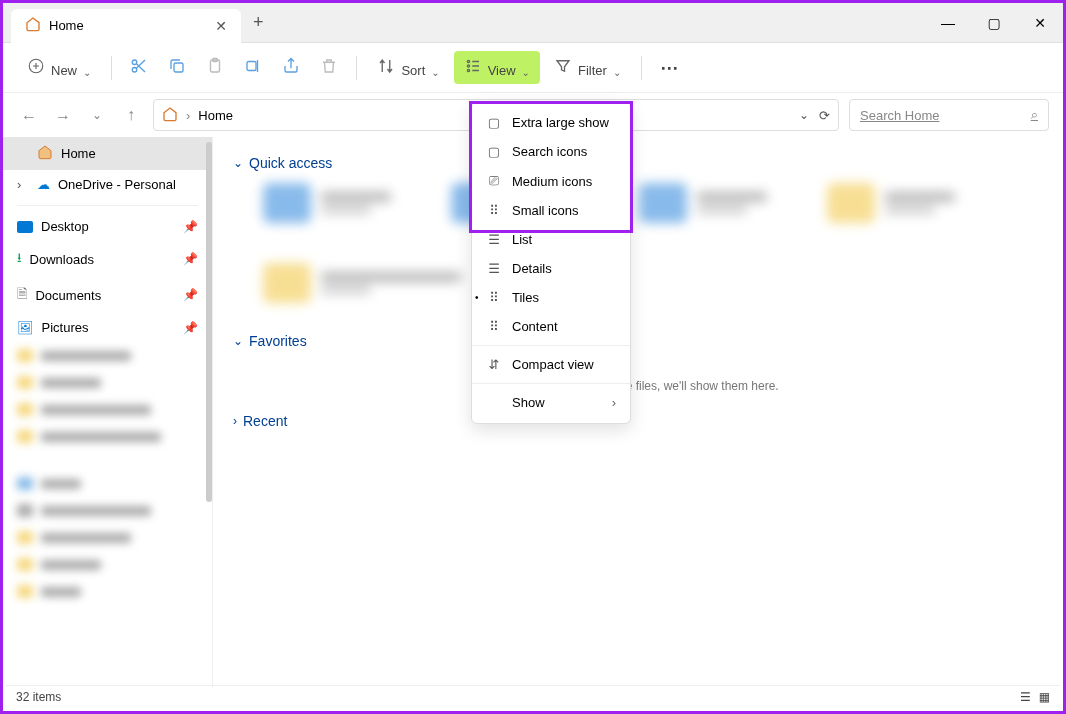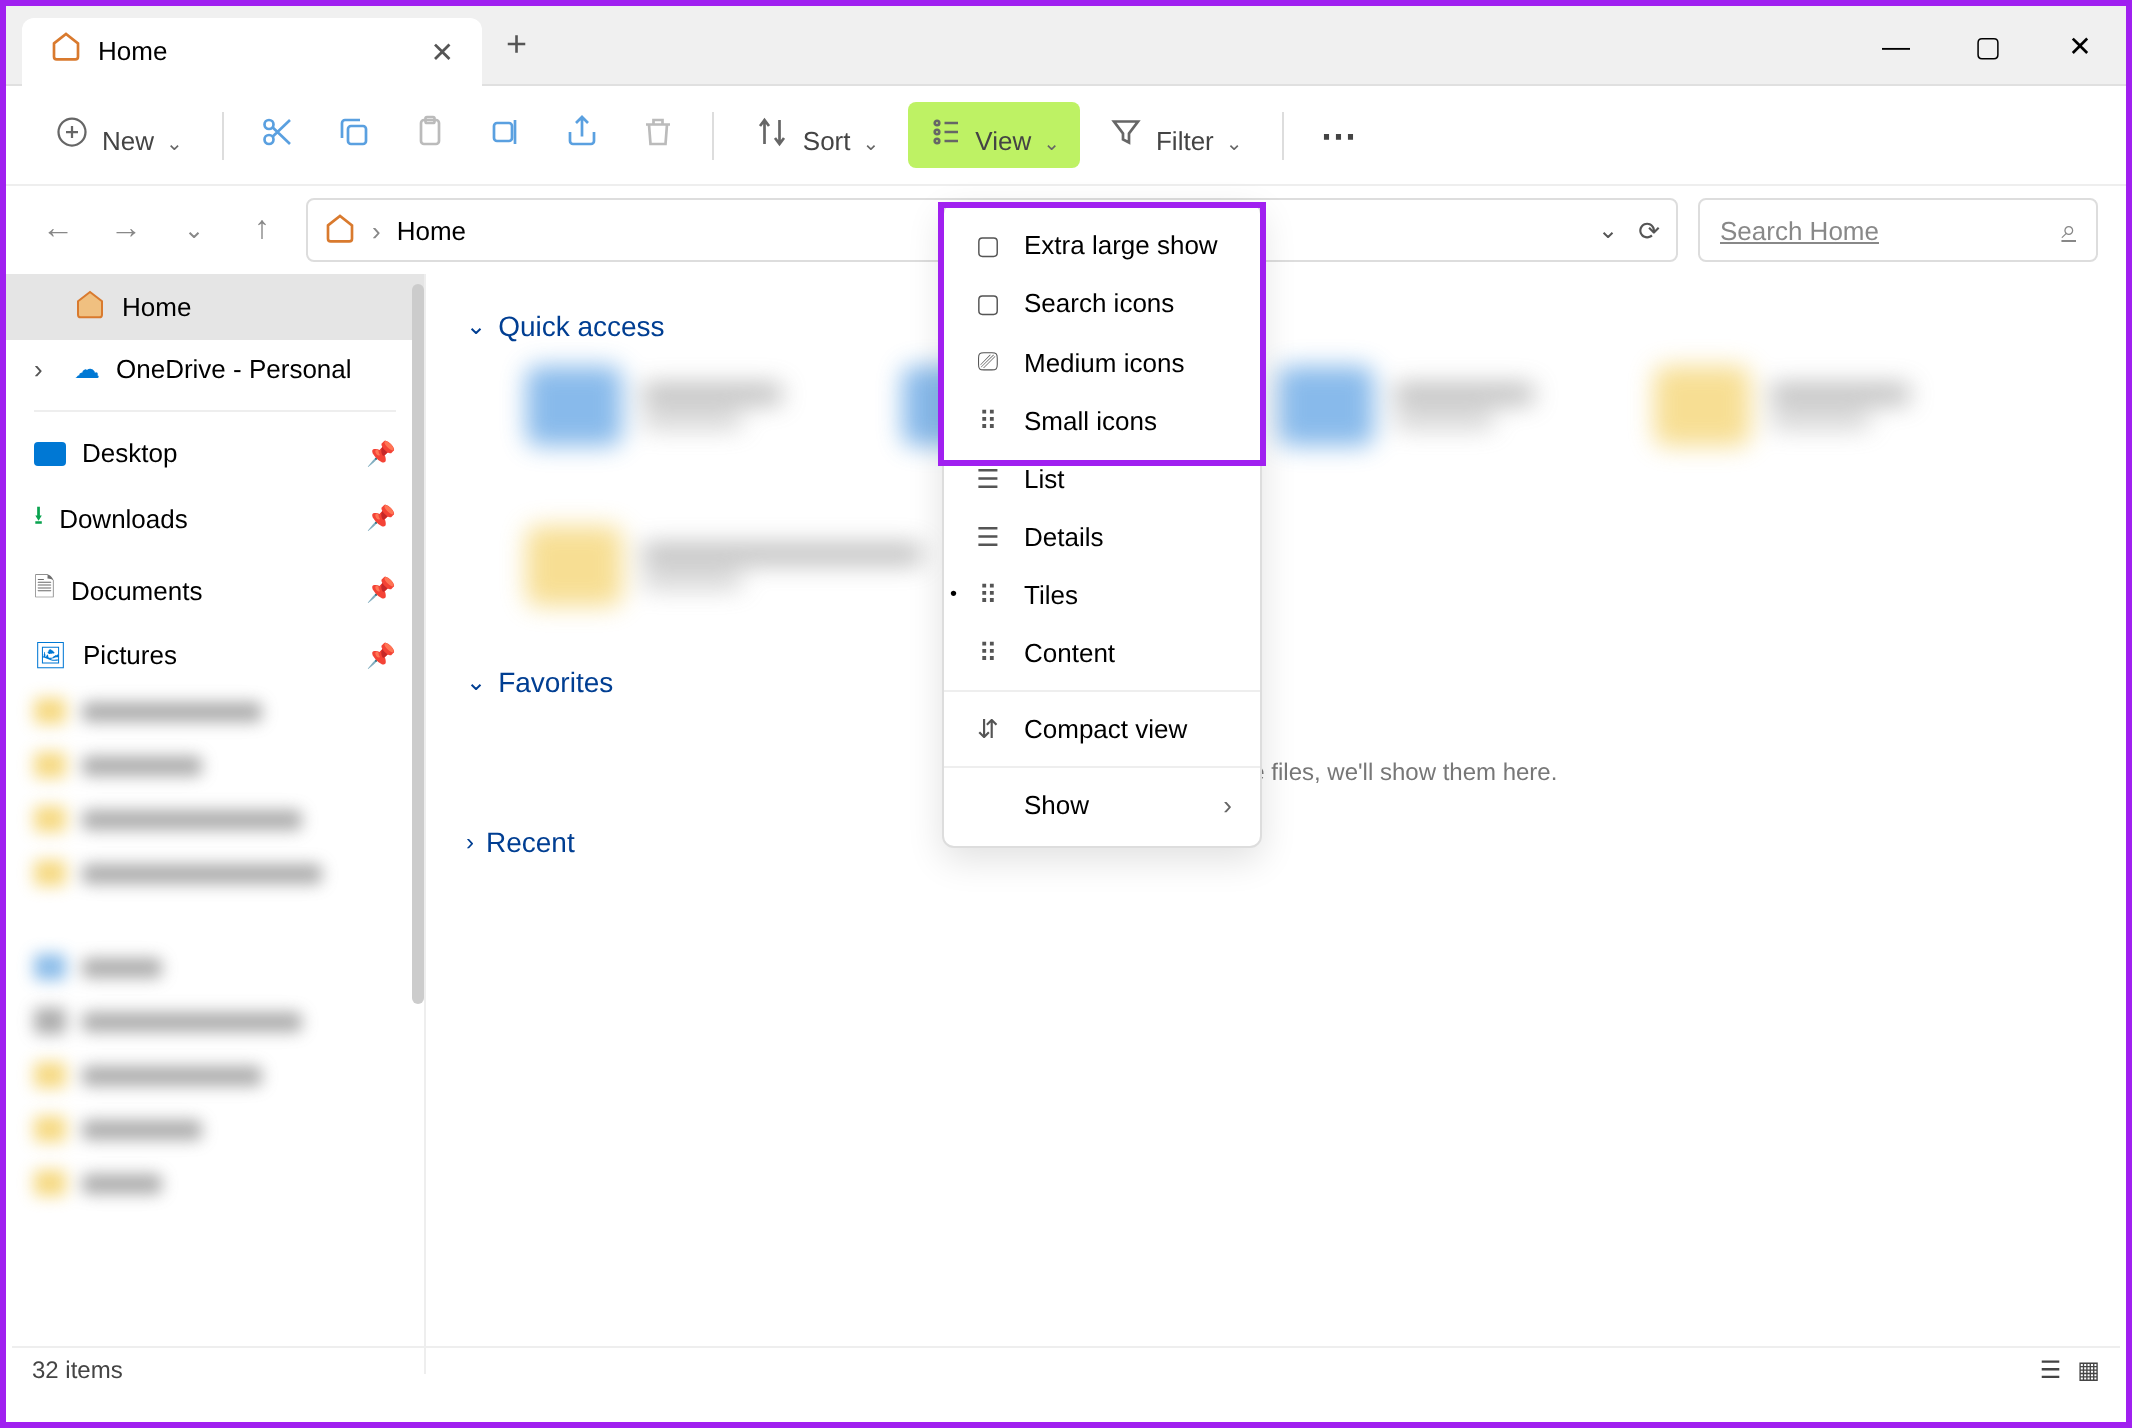--- a/index.html
+++ b/index.html
@@ -37,21 +37,21 @@
 .content { flex: 1; padding: 10px 20px; position: relative; }
 .section-head { display: flex; align-items: center; gap: 6px; font-size: 14px; color: #003e92; margin: 8px 0 12px; cursor: pointer; }
 .section-head .chev { font-size: 12px; }
 .grid-blur { display: flex; flex-wrap: wrap; gap: 40px 60px; margin-left: 30px; filter: blur(6px); opacity: 0.6; }
 .grid-blur .gi { display: flex; align-items: center; gap: 10px; }
 .gi .gicon { width: 48px; height: 40px; border-radius: 6px; }
 .gi .gtext { display: flex; flex-direction: column; gap: 4px; }
 .gi .gtext div { width: 70px; height: 10px; background: #888; border-radius: 3px; }
 .gi .gtext div:last-child { width: 50px; height: 8px; background: #aaa; }
 .msg-center { text-align: center; color: #777; font-size: 12px; margin-top: 6px; }
-.statusbar { position: absolute; bottom: 16px; left: 3px; right: 3px; height: 22px; border-top: 1px solid #eee; display: flex; align-items: center; padding: 0 10px; font-size: 12px; color: #444; margin-top: 44px; }
+.statusbar { position: absolute; bottom: 4px; left: 3px; right: 3px; height: 22px; border-top: 1px solid #eee; display: flex; align-items: center; padding: 0 10px; font-size: 12px; color: #444; margin-top: 44px; }
 .statusbar .sicons { margin-left: auto; display: flex; gap: 8px; }
 .viewmenu { position: absolute; left: 468px; top: 98px; width: 160px; background: #fff; border: 1px solid #ddd; border-radius: 6px; box-shadow: 0 6px 18px rgba(0,0,0,0.12); padding: 6px 0; z-index: 100; }
 .viewmenu .vm-item { display: flex; align-items: center; gap: 10px; padding: 7px 14px; font-size: 13px; cursor: pointer; position: relative; }
 .viewmenu .vm-item .dot { position: absolute; left: 3px; font-size: 10px; }
 .viewmenu .vm-item .arrow { margin-left: auto; color: #666; }
 .vm-sep { height: 1px; background: #eee; margin: 4px 0; }
 .highlight-box { position: absolute; left: 466px; top: 98px; width: 164px; height: 132px; border: 3px solid #a020f0; z-index: 101; pointer-events: none; }
 .mi { width: 16px; display: flex; justify-content: center; color: #555; }
 .ico-cloud { color: #0078d4; }
 .ico-desk { background: #0078d4; width: 16px; height: 12px; border-radius: 2px; }

